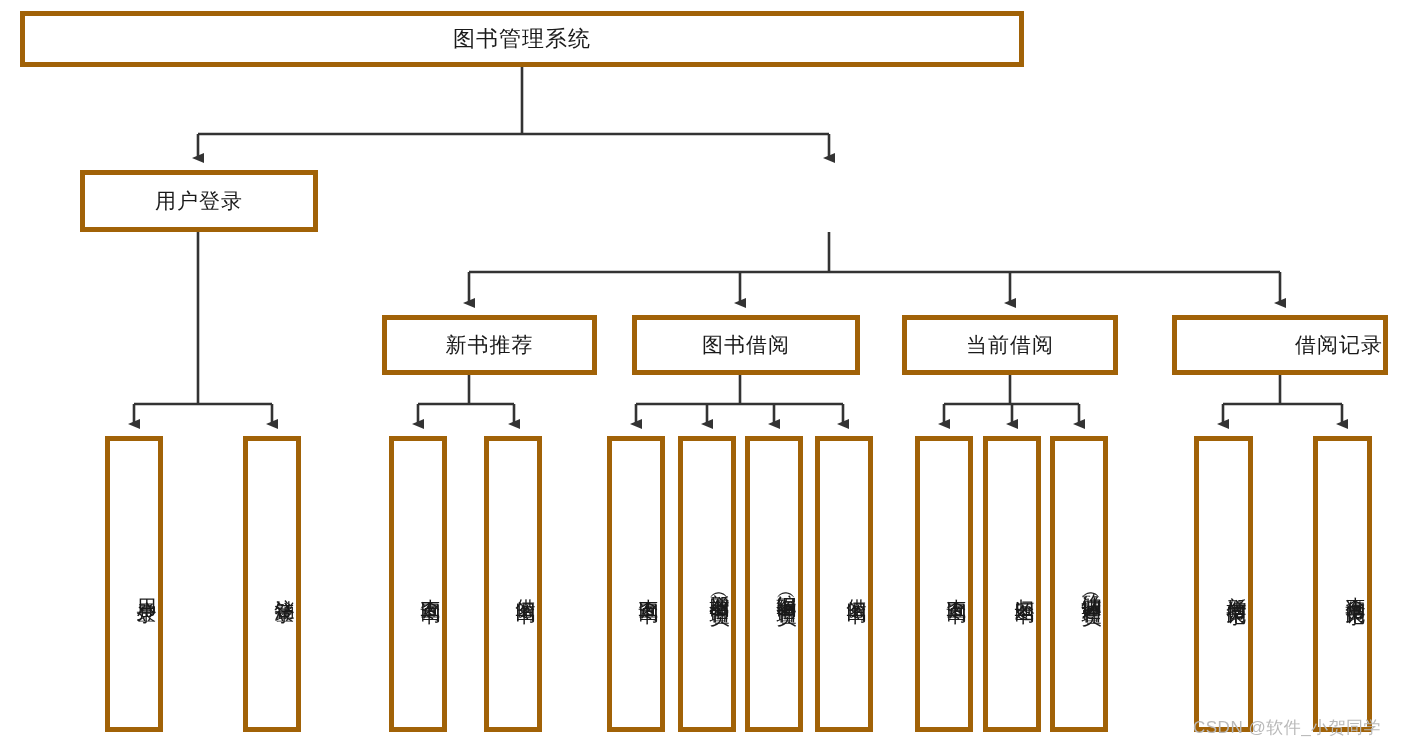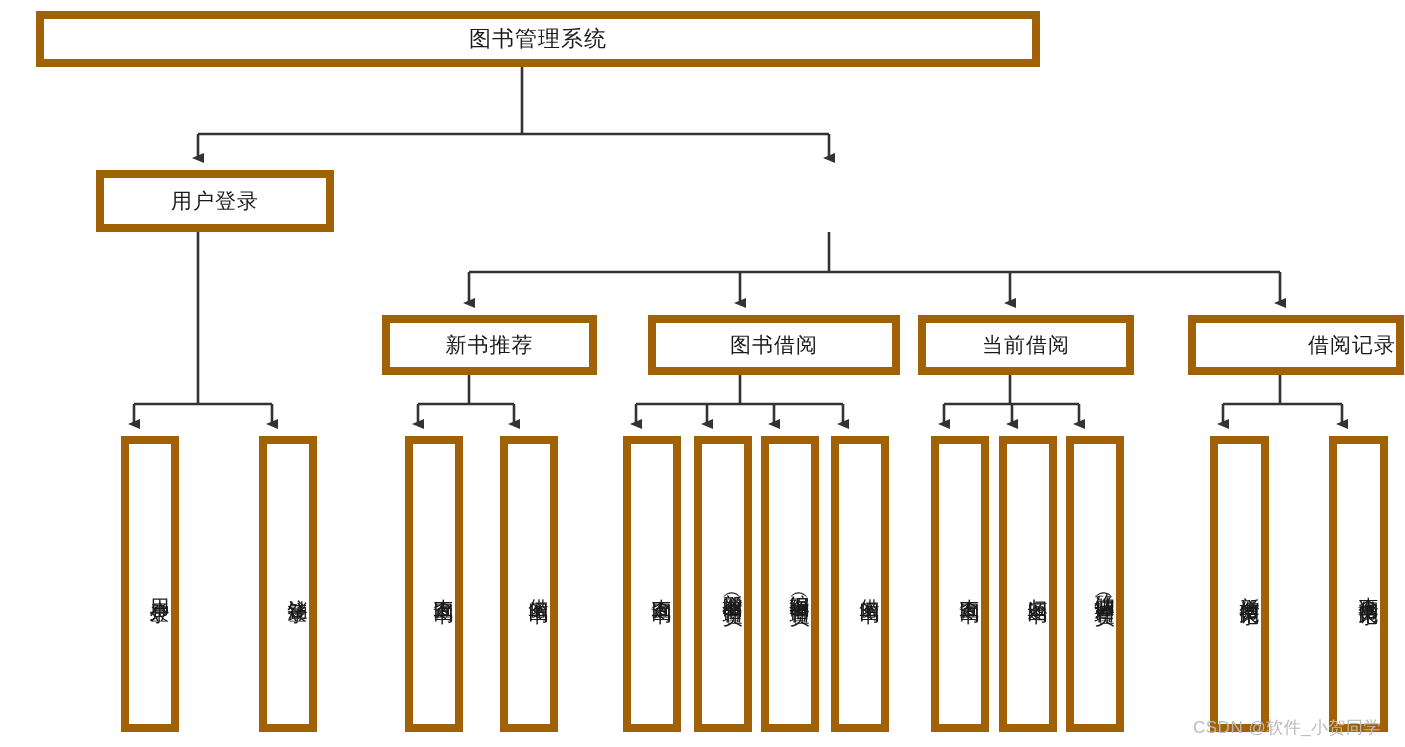--- a/index.html
+++ b/index.html
@@ -12,27 +12,26 @@
   #stage{position:relative;width:1405px;height:747px;}
 
   
   #wires{position:absolute;left:0;top:0;width:1405px;height:747px;}
 
   
   .node{
     position:absolute;
     box-sizing:border-box;
     background:#ffffff;
-    border:8px solid #a16207;
+    border:5px solid #a16207;
     color:#1a1a1a;
     display:flex;
     align-items:center;
     justify-content:center;
     text-align:center;
-    margin-left:16px;
   }
   .node.h{            
     font-size:21px;
     letter-spacing:1px;
     line-height:1.1;
   }
   .node.root{font-size:22px;}
   .node.v{            
     font-size:20px;
     line-height:1.12;
@@ -109,24 +108,24 @@
   </svg>
 
   <div class="node h root" style="left:20px;top:11px;width:1004px;height:56px;">
     <span>图书管理系统</span>
   </div>
 
   <div class="node h" style="left:80px;top:170px;width:238px;height:62px;">
     <span>用户登录</span>
   </div>
 
-  <div class="node h" style="left:366px;top:315px;width:215px;height:60px;">
+  <div class="node h" style="left:382px;top:315px;width:215px;height:60px;">
     <span>新书推荐</span>
   </div>
-  <div class="node h" style="left:632px;top:315px;width:252px;height:60px;">
+  <div class="node h" style="left:632px;top:315px;width:228px;height:60px;">
     <span>图书借阅</span>
   </div>
   <div class="node h" style="left:902px;top:315px;width:216px;height:60px;">
     <span>当前借阅</span>
   </div>
   <div class="node h" style="left:1172px;top:315px;width:216px;height:60px;justify-content:flex-end;">
     <span>借阅记录</span>
   </div>
 
   <div class="node v" style="left:105px;top:436px;width:58px;height:296px;">

